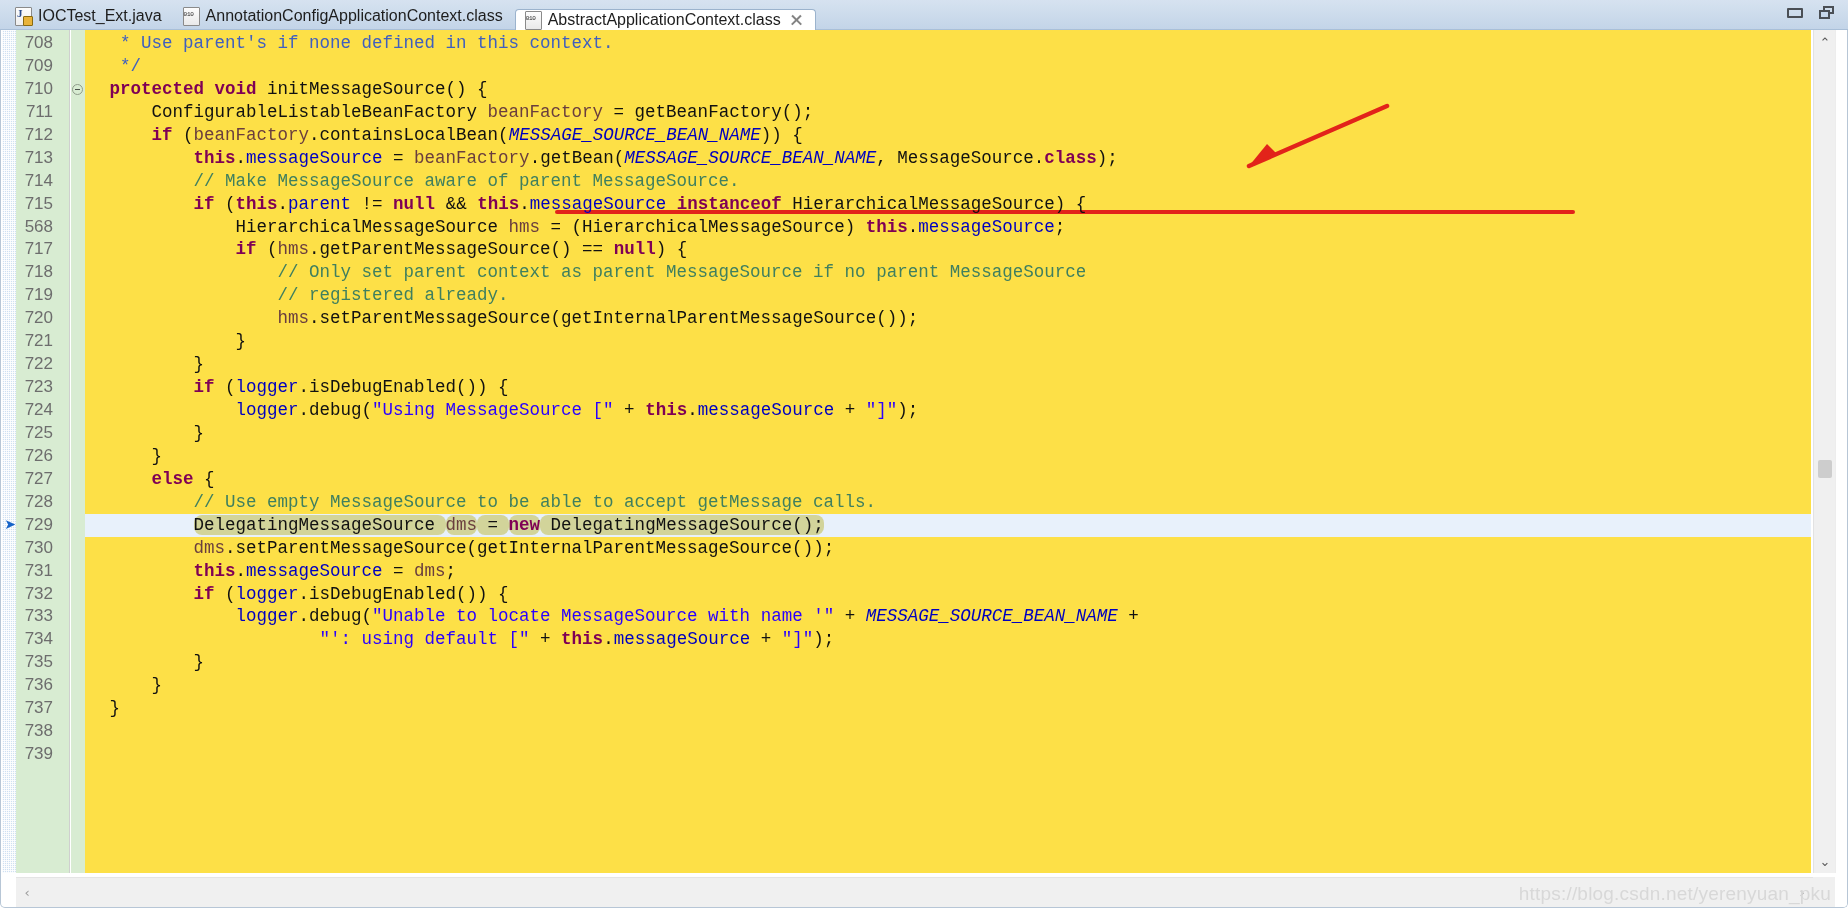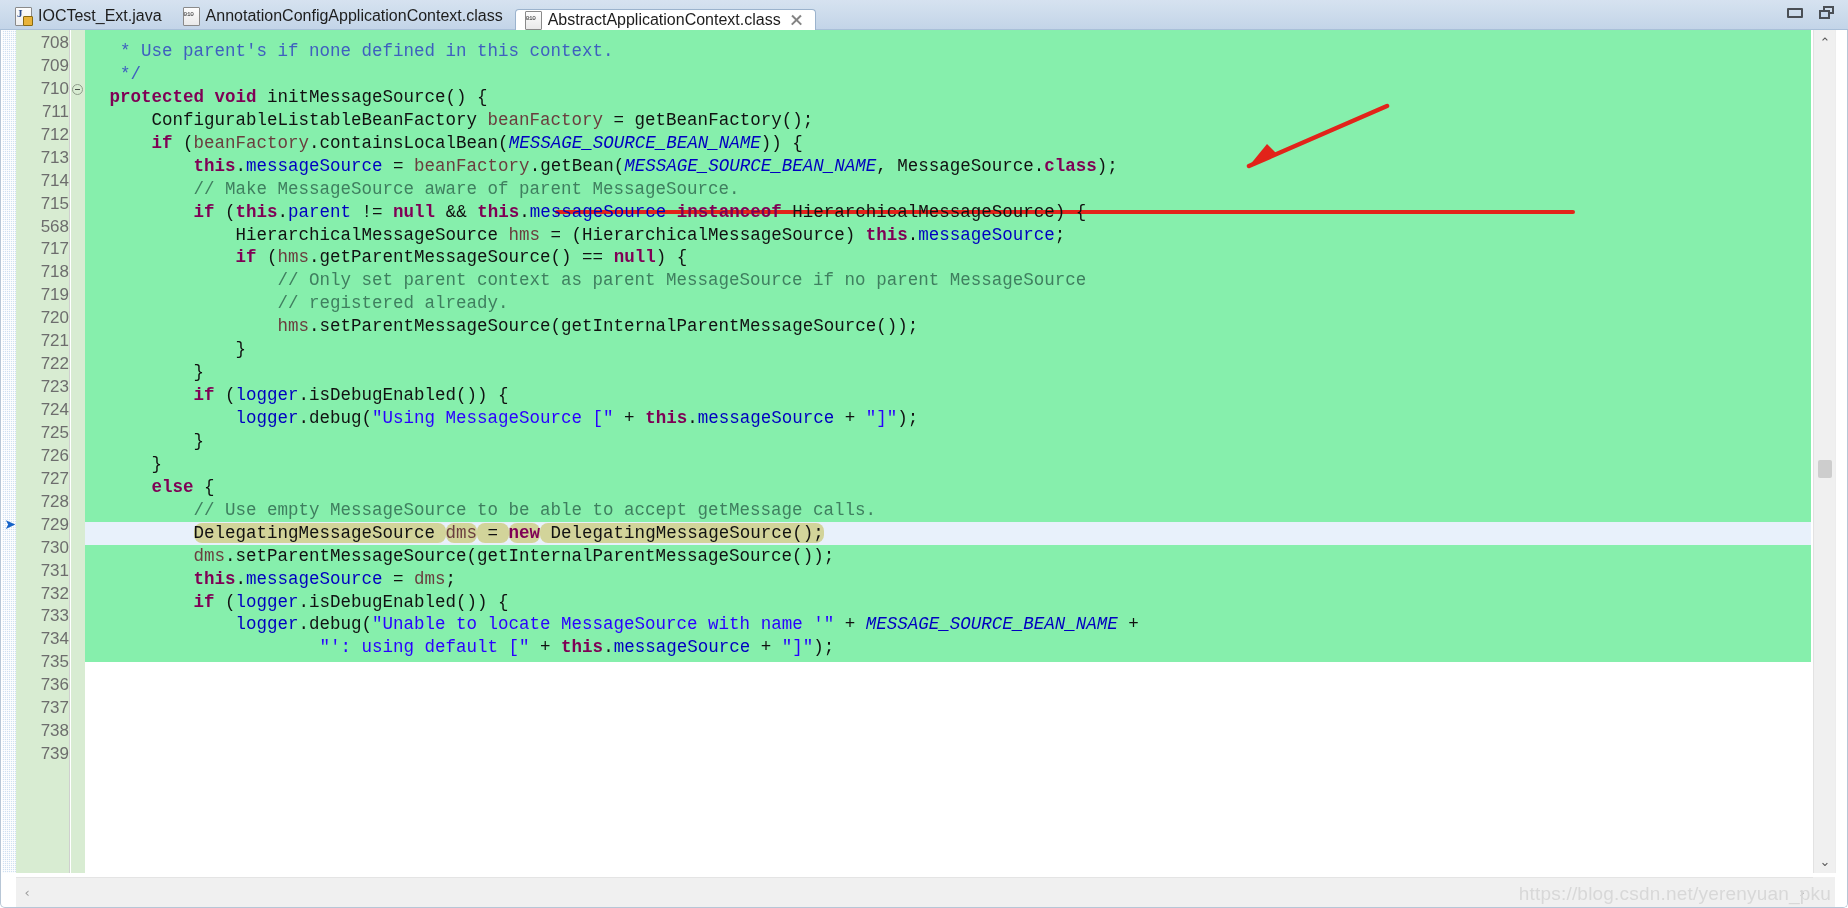--- a/index.html
+++ b/index.html
@@ -202,21 +202,21 @@
     box-sizing: border-box;
     text-align: right;
     padding-top: 2px;
   }
   .ln {
     height: 22.95px;
     line-height: 22.95px;
     font-family: "Liberation Sans", sans-serif;
     font-size: 17px;
     color: #6d6d6d;
-    padding-right: 0;
+    padding-right: 16px;
     box-sizing: border-box;
   }
 
   
   .foldcol {
     position: absolute;
     left: 70px; top: 0;
     width: 14px; height: 843px;
     background: #d8ecd2;
     padding-top: 2px;
@@ -241,24 +241,24 @@
     left: 2px; top: 4px;
     width: 5px; height: 1px;
     background: #4a524a;
   }
 
   
   .codearea {
     position: absolute;
     left: 84px; top: 0;
     right: 36px;
-    height: 632px;
-    background: #86efac;
+    height: 843px;
+    background: #fde047;
     overflow: hidden;
-    padding-top: 10px;
+    padding-top: 2px;
     box-sizing: border-box;
   }
 
   .codeline {
     height: 22.95px;
     line-height: 22.95px;
     font-family: "Liberation Mono", monospace;
     font-size: 17.5px;
     white-space: pre;
     color: #111111;

